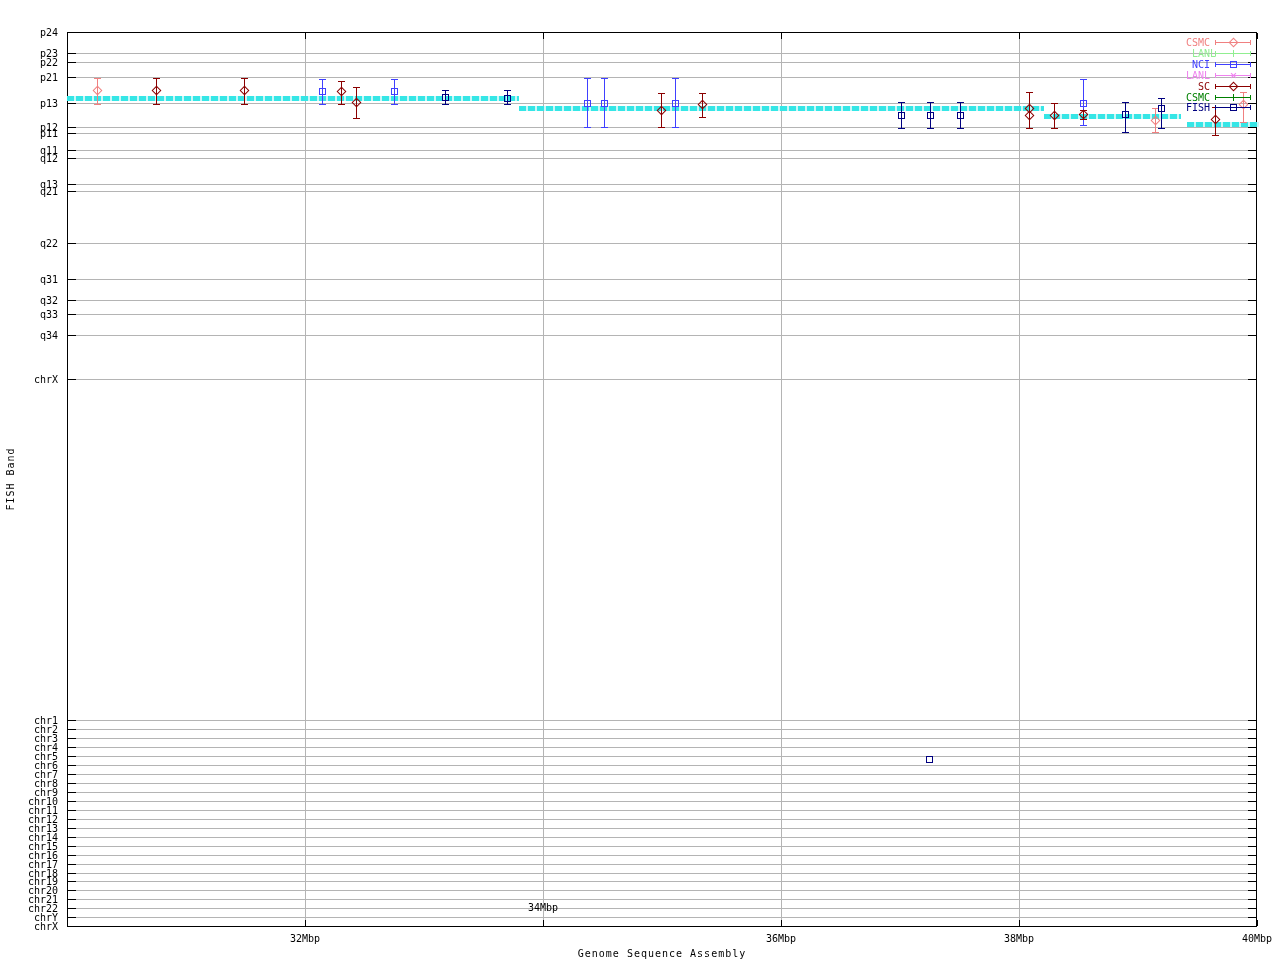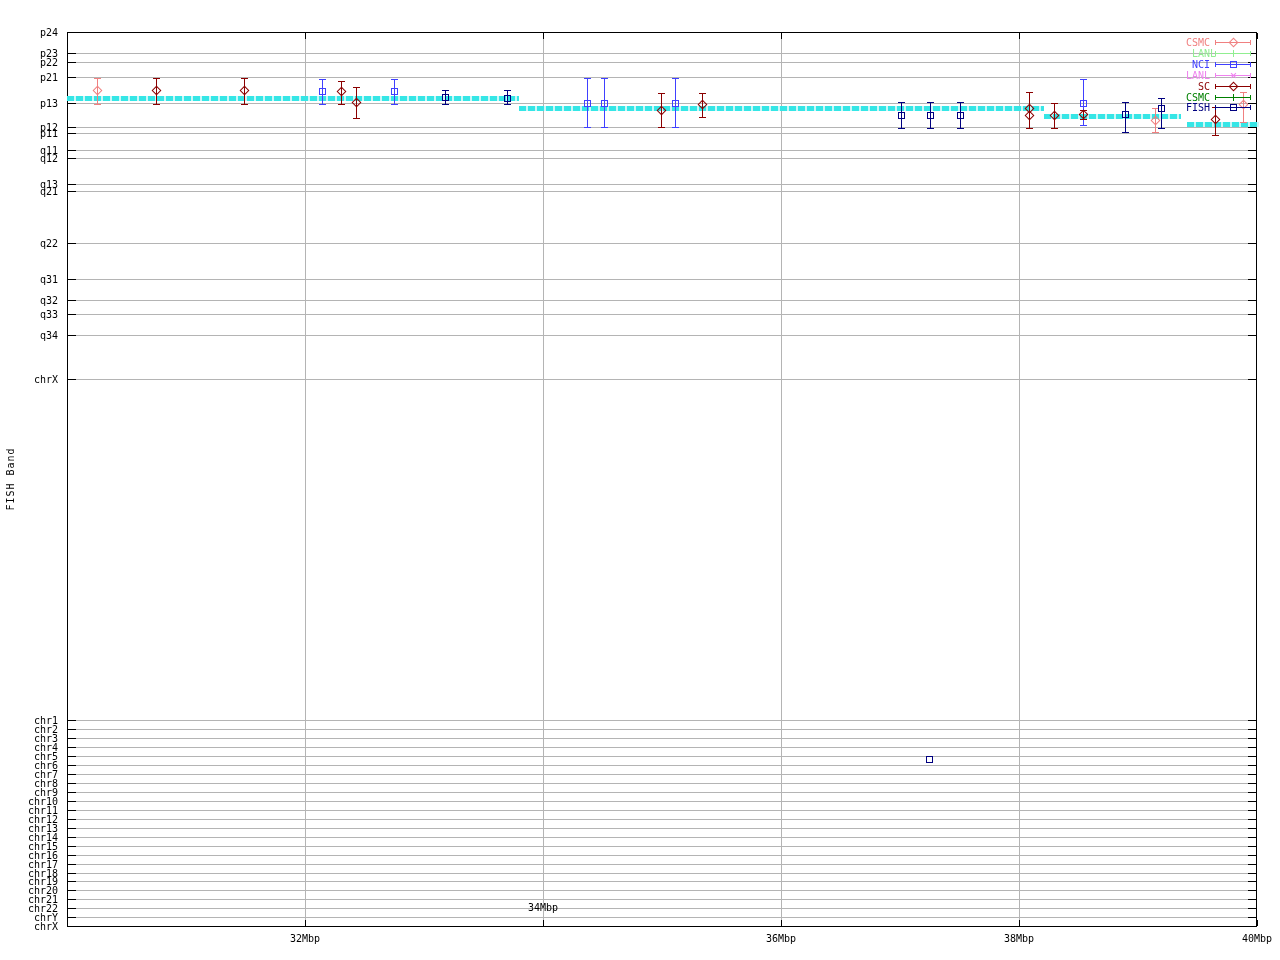--- a/index.html
+++ b/index.html
@@ -14,20 +14,21 @@
   .ytick-label{position:absolute;left:0;width:58px;text-align:right;height:11px;line-height:11px;}
   .xtick-label{position:absolute;width:70px;text-align:center;height:11px;line-height:11px;}
   .legend-label{position:absolute;width:120px;text-align:right;height:11px;line-height:11px;}
 </style>
 </head>
 <body>
 
 <div class="canvas">
   <div class="ylab">FISH Band</div>
   <div class="plot" id="plot"></div>
+  <div class="xlab">Genome Sequence Assembly</div>
 <div class="abs" style="left: 68px; top: 32px; width: 8px; height: 1px; background: rgb(0, 0, 0);"></div>
     <div class="abs" style="left: 1248px; top: 32px; width: 8px; height: 1px; background: rgb(0, 0, 0);"></div>
     <div class="abs ytick-label" style="top: 27px;">p24</div>
     <div class="abs" style="left: 68px; top: 53px; width: 1188px; height: 1px; background: rgb(180, 180, 180);"></div>
     <div class="abs" style="left: 68px; top: 53px; width: 8px; height: 1px; background: rgb(0, 0, 0);"></div>
     <div class="abs" style="left: 1248px; top: 53px; width: 8px; height: 1px; background: rgb(0, 0, 0);"></div>
     <div class="abs ytick-label" style="top: 48px;">p23</div>
     <div class="abs" style="left: 68px; top: 62px; width: 1188px; height: 1px; background: rgb(180, 180, 180);"></div>
     <div class="abs" style="left: 68px; top: 62px; width: 8px; height: 1px; background: rgb(0, 0, 0);"></div>
     <div class="abs" style="left: 1248px; top: 62px; width: 8px; height: 1px; background: rgb(0, 0, 0);"></div>

